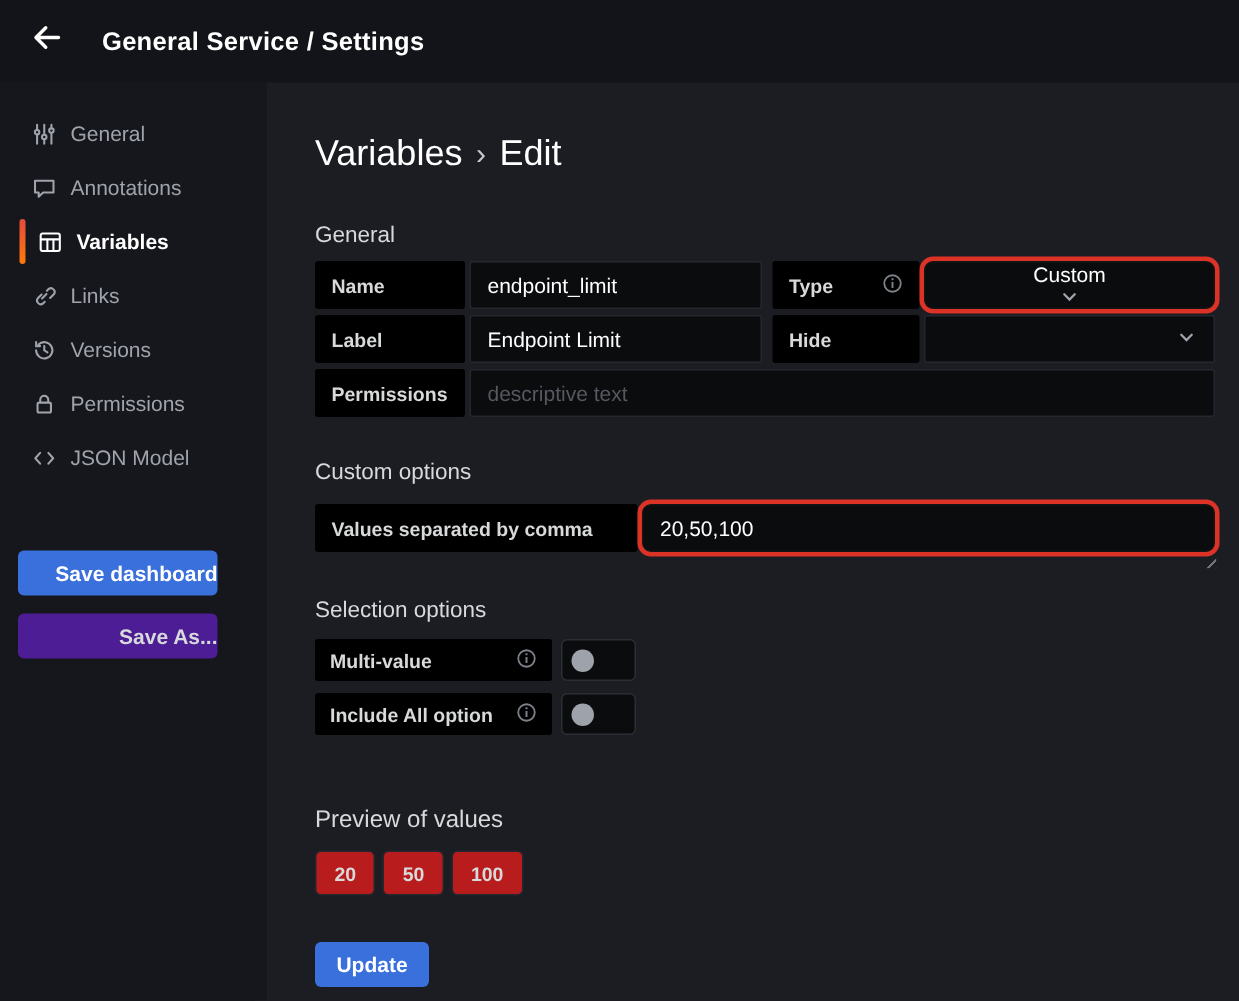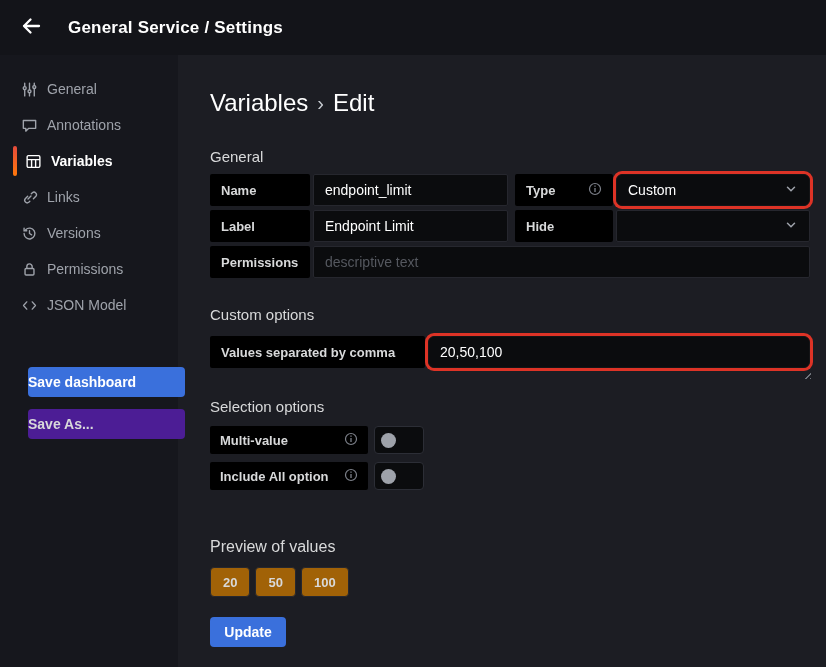--- a/index.html
+++ b/index.html
@@ -20,22 +20,22 @@
   .sidebar { width:178px; background:#16171d; padding-top:16px; flex:none; }
   .main { flex:1; padding:34px 16px 0 32px; }
 
   
   .nav-item { height:36px; display:flex; align-items:center; padding-left:21px; gap:9px; font-size:14px; color:#9fa3ab; cursor:pointer; position:relative; }
   .nav-item.active { color:#ffffff; font-weight:700; }
   .nav-item.active::before { content:""; position:absolute; left:13px; top:3px; bottom:3px; width:4px; border-radius:2px;
     background:linear-gradient(180deg,#e54b3c 0%,#ff780a 100%); }
   .nav-item.active { padding-left:25px; }
   .nav-icon { width:17px; height:17px; flex:none; display:block; }
-  .side-btn { display:block; width:157px; margin-left:28px; height:30px; border:none; border-radius:4px;
-    font-family:inherit; font-size:14px; font-weight:700; text-align:left; line-height:30px; cursor:pointer; }
+  .side-btn { display:block; width:133px; margin-left:12px; height:30px; border:none; border-radius:4px;
+    font-family:inherit; font-size:14px; font-weight:700; text-align:right; line-height:30px; cursor:pointer; }
   .btn-primary { background:#3a70dc; color:#fff; margin-top:44px; }
   .btn-secondary { background:#4c1d95; color:#d8d9da; margin-top:12px; }
 
   
   .breadcrumb { font-size:24px; font-weight:500; color:#ffffff; display:flex; align-items:center; gap:9px; }
   .breadcrumb .sep { color:#c7cbd1; font-size:20px; }
   .breadcrumb .section-link { cursor:pointer; }
   .section-heading { font-size:15px; font-weight:500; color:#d8d9da; }
   .h-general { margin-top:31px; margin-bottom:9px; }
   .h-custom  { margin-top:28px; margin-bottom:13px; }
@@ -51,38 +51,38 @@
   .gf-input, .gf-select, .gf-textarea {
     background:#0b0c0e; border:1px solid #26272e; border-radius:2px; color:#ffffff;
     font-family:inherit; font-size:14px; padding:0 11px; height:32px;
   }
   .gf-input::placeholder { color:#55585f; }
   .w195 { width:195px; flex:none; }
   .flex1 { flex:1; min-width:0; }
   .gf-select { display:flex; align-items:center; justify-content:space-between; cursor:pointer; }
   .gf-textarea { resize:none; line-height:30px; overflow:hidden; width:100%; height:32px; display:block; }
 
-  .highlight-red { box-shadow:0 0 0 3px #dd3326; border-radius:6px; border-color:#141416; }
+  .highlight-red { box-shadow:0 0 0 3px #dd3326; border-radius:6px; border-color:#141416;flex-direction:column; }
 
   .values-wrap { position:relative; flex:1; }
   .resize-grip { position:absolute; right:-1px; bottom:-11px; width:9px; height:9px; cursor:nwse-resize;
     background-image:repeating-linear-gradient(135deg,#70747c 0 1.4px,transparent 1.4px 4px);
     clip-path:polygon(100% 0,0 100%,100% 100%); }
 
   .switch-row { display:flex; margin-bottom:8px; height:28px; }
   .switch-row .form-label { padding:0 10px; }
   .switch-box { width:50px; height:28px; margin-left:3px; background:#0b0c0e; border:1px solid #2c2e36;
     border-radius:4px; position:relative; cursor:pointer; flex:none; }
   .switch-knob { position:absolute; left:6px; top:5.5px; width:15px; height:15px; border-radius:50%; background:#9ea2aa; }
 
   .chips { display:flex; gap:5px; }
-  .chip { background:#a16207; border:1px solid #26272e; border-radius:4px; height:30px; padding:0 12px;
+  .chip { background:#b91c1c; border:1px solid #26272e; border-radius:4px; height:30px; padding:0 12px;
     display:flex; align-items:center; font-size:13px; font-weight:700; color:#d8d9da; }
 
-  .update-btn { margin-top:20px; width:76px; height:30px; background:#3a70dc; border:none; border-radius:4px;
+  .update-btn { margin-top:31px; width:76px; height:30px; background:#3a70dc; border:none; border-radius:4px;
     color:#fff; font-family:inherit; font-size:14px; font-weight:700; cursor:pointer; }
 
   .info-icon { flex:none; margin-left:8px; display:block; }
   .chev { flex:none; display:block; }
 </style>
 </head>
 <body>
 
 <div class="header">
   <div class="back-btn">

